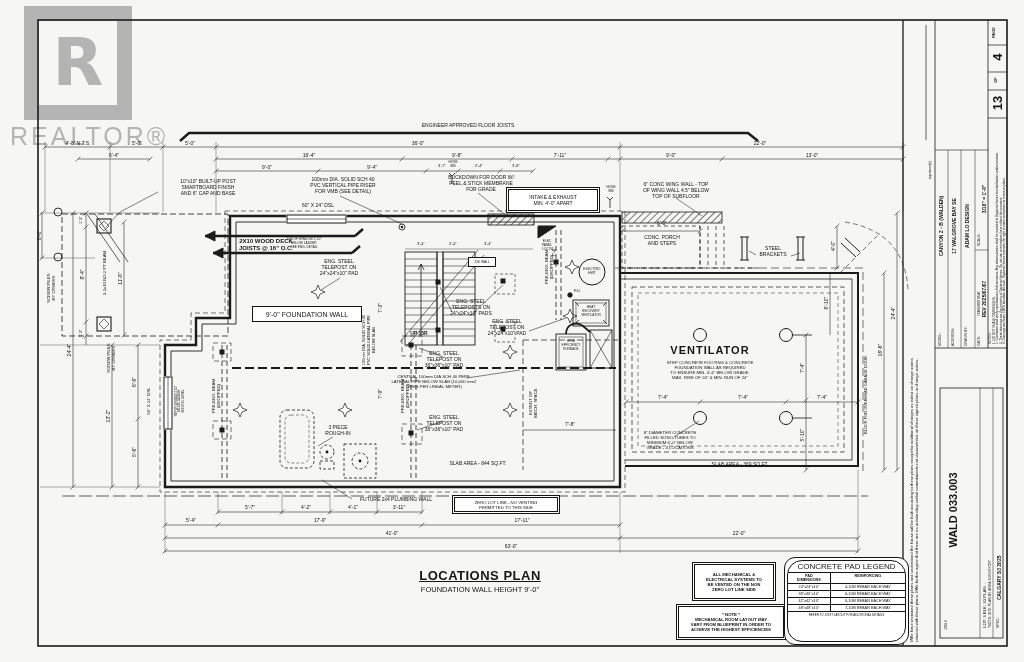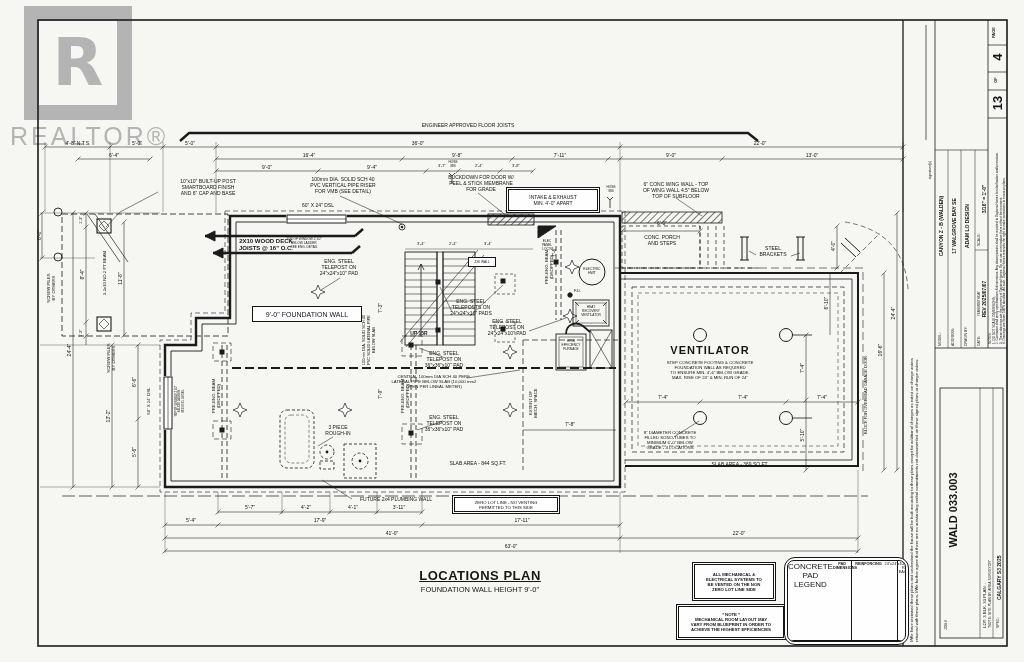--- a/index.html
+++ b/index.html
@@ -21,22 +21,22 @@
   .t28{font-size:2.8px}.t31{font-size:3.1px;line-height:1.15}.t32{font-size:3.2px}
   .t35{font-size:3.5px}.t4{font-size:4px}.t43{font-size:4.3px}.t5{font-size:5px}.t6{font-size:6px}.t7{font-size:7px}
   .b{font-weight:bold}
   .bx{border:1px solid #151515;background:#fefefe;z-index:3;position:absolute;
       display:flex;align-items:center;justify-content:center;}
   .bx .in{border:0.8px solid #151515;width:calc(100% - 4px);height:calc(100% - 4px);
       display:flex;align-items:center;justify-content:center;white-space:pre-line;text-align:center;}
   
   #legend{position:absolute;left:784px;top:557px;width:119px;height:82px;z-index:3;
           border:1.3px solid #151515;border-radius:11px;background:#fefefe;padding:2px;}
-  #legend .inner{border:0.9px solid #151515;border-radius:7px;width:100%;height:100%;
-          box-sizing:border-box;display:flex;flex-direction:row;overflow:hidden;}
+  #legend .inner{border:0.9px solid #151515;border-radius:15px;width:100%;height:100%;
+          box-sizing:border-box;display:flex;flex-direction:column;overflow:hidden;}
   #legend .ttl{font-size:8px;text-align:center;border-bottom:0.8px solid #151515;padding:1px 0;}
   #legend .row{display:flex;border-bottom:0.6px solid #151515;}
   #legend .c1{width:36%;border-right:0.6px solid #151515;text-align:center;font-size:3.8px;
               padding:1px 0;white-space:pre-line;}
   #legend .c2{width:64%;text-align:center;font-size:3.8px;padding:1px 0;}
   #legend .ft{font-size:3px;text-align:center;padding:1px 0;}
   .tb{position:absolute;z-index:3;white-space:pre-line;}
 </style>
 </head>
 <body>

